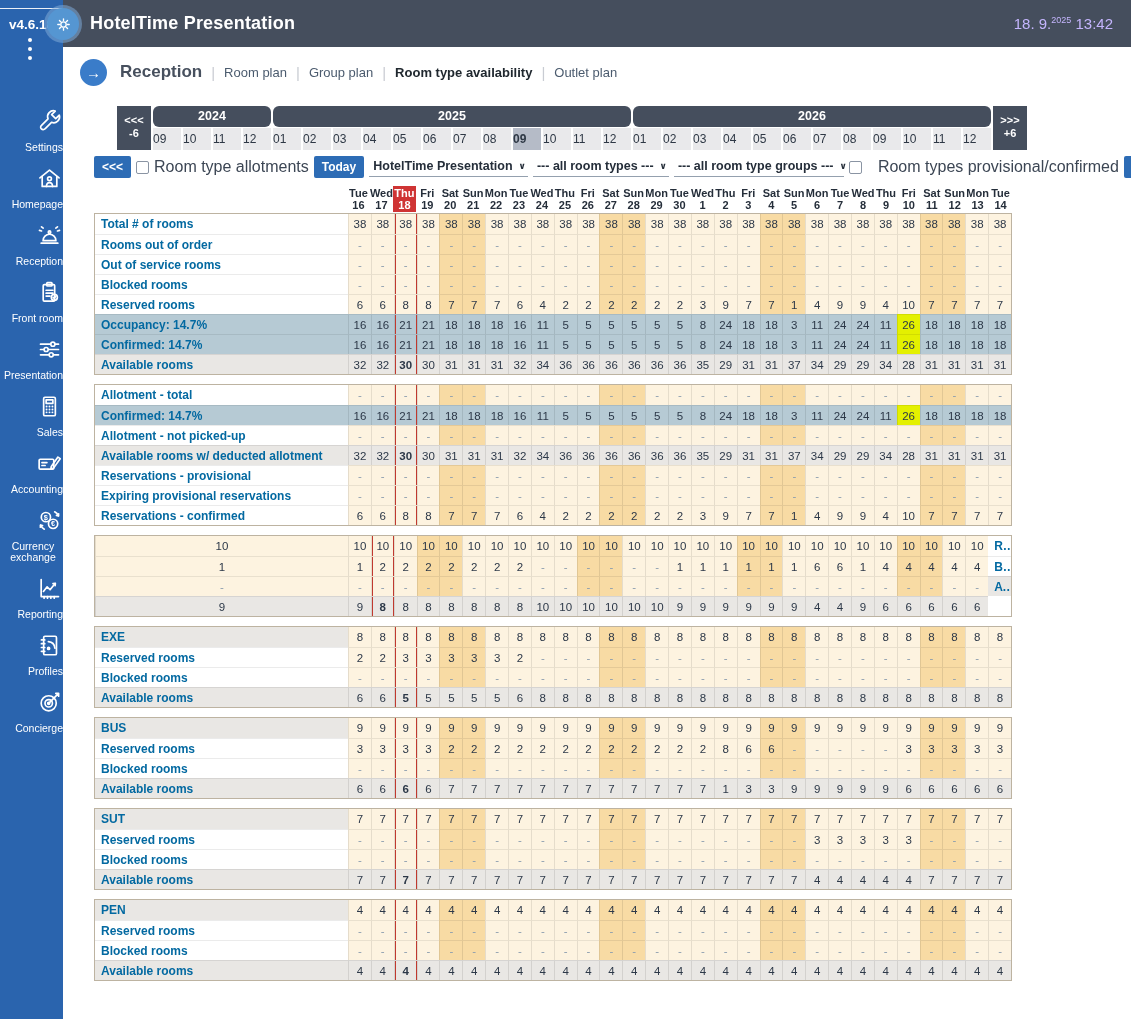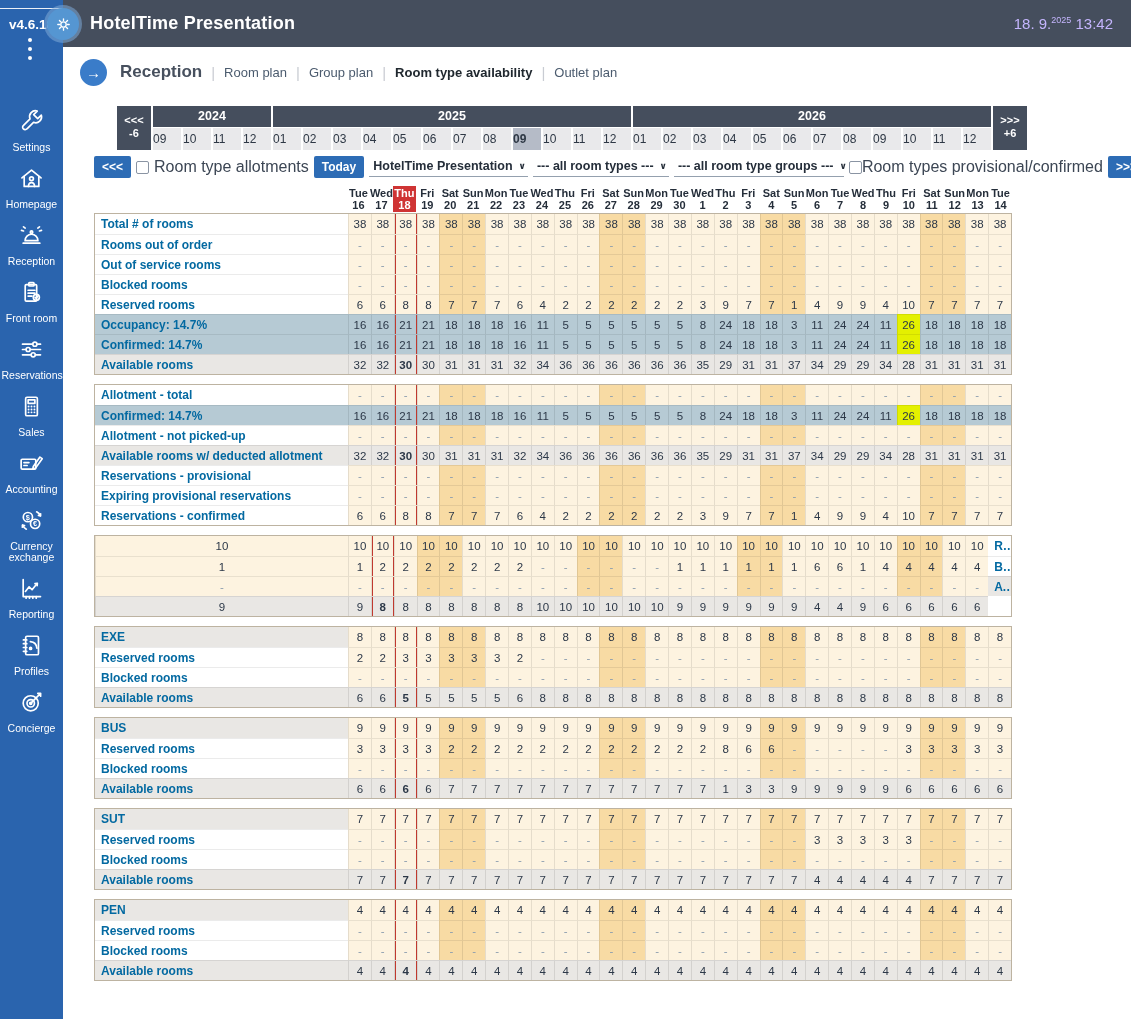--- a/index.html
+++ b/index.html
@@ -4,21 +4,21 @@
 <style>
   * { margin:0; padding:0; box-sizing:border-box; }
   html,body { width:1131px; height:1019px; }
   body { position:relative; background:#fff; font-family:"Liberation Sans","DejaVu Sans",sans-serif; overflow:hidden; color:#2e3845; }
 
   
   .sidebar { position:absolute; left:0; top:0; bottom:0; width:63px; background:var(--sidebar,#2a64ae); z-index:5; }
   .kebab { position:absolute; left:28px; top:38px; display:flex; flex-direction:column; gap:5px; cursor:pointer; }
   .kebab i { width:4px; height:4px; border-radius:50%; background:#fff; }
   .sb-items { position:absolute; top:108px; left:0; right:0; }
-  .sb-item { display:flex; flex-direction:column; align-items:center; margin-bottom:12px; cursor:pointer; }
+  .sb-item { display:flex; flex-direction:column; align-items:flex-end; margin-bottom:12px; cursor:pointer; }
   .sb-item svg { width:27px; height:27px; }
   .sb-label { font-size:10.5px; color:#fff; margin-top:3px; text-align:center; line-height:11px; max-width:60px; }
   .version { border-top:1px solid rgba(255,255,255,0.9); margin:8px 0 0 0; padding:8px 0 0 9px; font-weight:bold; font-size:13.5px; color:#fff; }
 
   
   .topbar { position:absolute; left:63px; top:0; width:1068px; height:47px; background:var(--topbar,#454e5d); display:flex; align-items:center; }
   .gear-wrap { position:absolute; left:47px; top:8px; z-index:10; width:32px; height:32px; border-radius:50%;
                background:#5596d2; box-shadow:0 0 0 3px rgba(125,170,215,0.55); display:flex; align-items:center; justify-content:center; cursor:pointer; }
   .gear-wrap svg { width:19px; height:19px; }
   .app-title { margin-left:27px; font-size:18px; font-weight:bold; color:#fff; letter-spacing:0.2px; }
@@ -35,35 +35,35 @@
   .nav-tab.active { font-weight:bold; color:#20282f; }
 
   
   .main { position:absolute; left:63px; top:97px; width:1068px; bottom:0; background:#fff; }
 
   
   .period { display:flex; align-items:stretch; margin:9px 0 0 54px; }
   .pbtn { width:34px; background:var(--topbar,#454e5d); color:#fff; font-weight:bold; font-size:11px; text-align:center;
           line-height:13px; padding-top:8px; cursor:pointer; margin-right:2px; }
   .pgroup { display:flex; flex-direction:column; margin-right:0; }
-  .pg-year { background:var(--topbar,#454e5d); color:#fff; font-weight:bold; font-size:12.5px; text-align:center; height:21px; line-height:21px; margin:0 2px 1px 0; }
+  .pg-year { background:var(--topbar,#454e5d); color:#fff; font-weight:bold; font-size:12.5px; text-align:center; height:21px; line-height:21px; margin:0 2px 1px 0;border-radius:6px; }
   .pg-months { display:flex; }
   .pg-month { width:28px; height:22px; line-height:22px; background:#e9e9eb; margin-right:2px; text-align:left; font-size:12px; color:#2e3845; cursor:pointer; }
   .pg-month.sel { background:#b5bbc7; font-weight:bold; }
 
   
   .filters { display:flex; align-items:center; margin:6px 0 0 31px; width:1037px; gap:5px; white-space:nowrap; }
   .fbtn { background:var(--accent,#2d6cb5); color:#fff; font-weight:bold; padding:4px 8px; font-size:12px; border-radius:2px; cursor:pointer; }
   .chk { width:13px; height:13px; border:1px solid #8a94a3; border-radius:2px; background:#fff; display:inline-block; flex:none; cursor:pointer; }
   .flabel { font-size:16px; color:#3c4654; }
   .fselect { font-weight:bold; font-size:12.5px; color:#252e3a; border-bottom:1px solid #94a0ae; padding:2px 2px 3px 4px;
              display:flex; justify-content:space-between; align-items:center; cursor:pointer; }
   .chev { font-size:9px; font-weight:bold; color:#252e3a; margin-left:6px; }
   .sel-hotel { width:222px; } .sel-types { width:178px; } .sel-groups { flex:1; min-width:170px; }
-  .prov-group { margin-left:auto; display:flex; align-items:center; gap:0; }
+  .prov-group { margin-left:auto; display:flex; align-items:center; gap:16px; }
 
   
   .gridwrap { margin:8px 0 0 31px; width:918px; }
   .ghead, .block { display:grid; grid-template-columns:253px repeat(29,1fr); }
   .ghead { margin-bottom:1px; }
   .gh-cell { text-align:center; font-weight:bold; font-size:11px; line-height:12px; color:#252e3a; padding:1px 0; }
   .gh-cell.today { background:var(--today-red,#cf3434); color:#fff; }
   .block { border:1px solid #bdb3a1; margin-bottom:9px; grid-auto-rows:20px; background:#fff; }
   .lab { font-weight:bold; font-size:12px; line-height:20px; padding-left:6px; color:#0369a1; background:#fff;
          overflow:hidden; text-overflow:ellipsis; white-space:nowrap; border-top:1px solid rgba(0,0,0,0.08); }
@@ -124,21 +124,21 @@
           </svg></span>
         <span class="sb-label">Front room</span>
       </div>
       <div class="sb-item">
         <span class="sb-icon"><svg viewBox="0 0 24 24" fill="none" stroke="#fff" stroke-width="1.5" stroke-linecap="round" stroke-linejoin="round">
             <path d="M4 7.3h16M4 12h16M4 16.7h16"></path>
             <circle cx="15" cy="7.3" r="1.8" fill="#2a64ae"></circle>
             <circle cx="9" cy="12" r="1.8" fill="#2a64ae"></circle>
             <circle cx="13.5" cy="16.7" r="1.8" fill="#2a64ae"></circle>
           </svg></span>
-        <span class="sb-label">Reservations</span>
+        <span class="sb-label">Presentation</span>
       </div>
       <div class="sb-item">
         <span class="sb-icon"><svg viewBox="0 0 24 24" fill="none" stroke="#fff" stroke-width="1.5" stroke-linecap="round" stroke-linejoin="round">
             <rect x="6.8" y="3.8" width="10.4" height="16.4" rx="1.2"></rect>
             <rect x="9" y="6.1" width="6" height="3.1"></rect>
             <path stroke-width="1.7" d="M9.4 12h.01M12 12h.01M14.6 12h.01M9.4 14.6h.01M12 14.6h.01M14.6 14.6h.01M9.4 17.2h.01M12 17.2h.01M14.6 17.2h.01"></path>
           </svg></span>
         <span class="sb-label">Sales</span>
       </div>
       <div class="sb-item">

